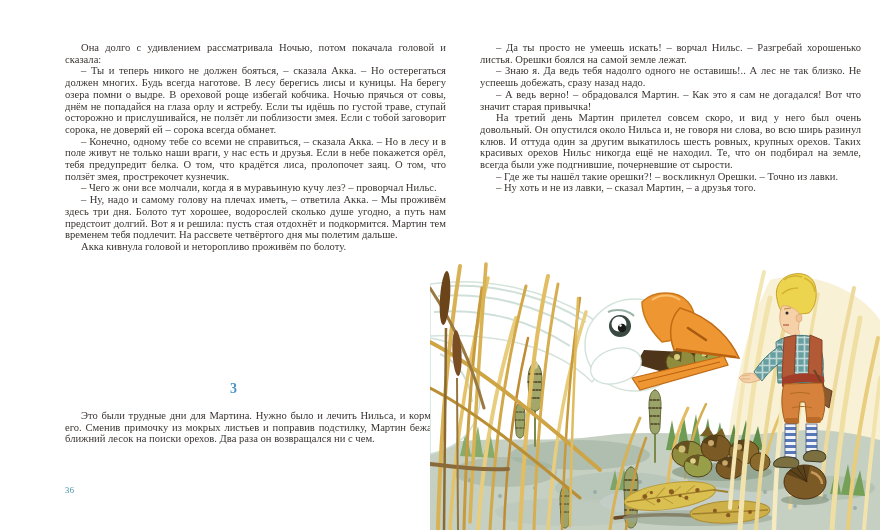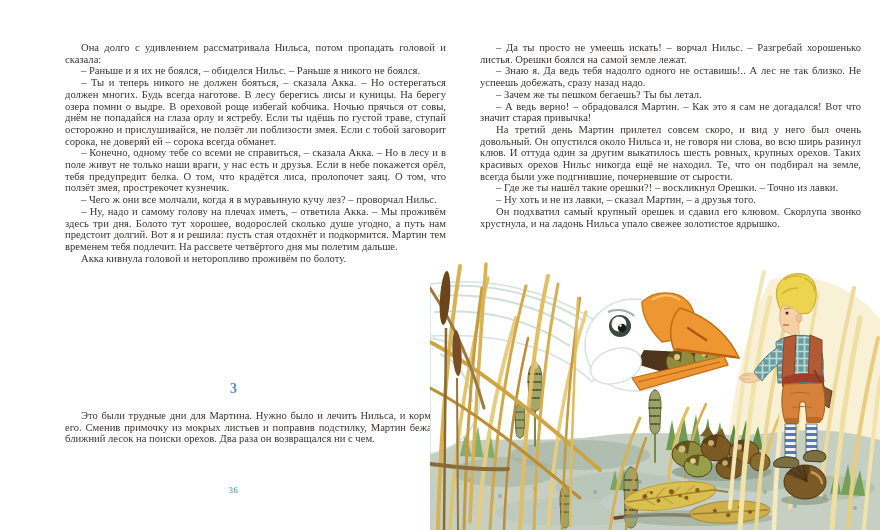--- a/index.html
+++ b/index.html
@@ -6,56 +6,53 @@
   .spread{position:relative;width:880px;height:530px;background:#ffffff;overflow:hidden;
           font-family:"Liberation Serif","DejaVu Serif",serif;}
   .text-block{position:absolute;width:381px;}
   .text-block p{margin:0;text-indent:16px;text-align:justify;
                 font-size:10.6px;line-height:11.7px;color:#3a3532;hyphens:auto;}
   #left-text{left:65px;top:42px;}
   #right-text{left:480px;top:42px;}
   #chapter-text{left:65px;top:410px;}
   .chapter-number{position:absolute;left:65px;top:381px;width:337px;text-align:center;
                   font-size:14px;font-weight:bold;color:#4a94c6;}
-  .page-number{position:absolute;left:65px;top:485px;width:337px;text-align:center;
+  .page-number{position:absolute;left:65px;top:485px;width:337px;text-align:left;
                font-size:8.5px;letter-spacing:.5px;color:#3a8c9e;}
   .illustration{position:absolute;left:430px;top:250px;width:450px;height:280px;}
 </style>
 </head>
 <body>
 
 <div class="spread">
 
   <div class="text-block" id="left-text">
-    <p>Она долго с удивлением рассматривала Нильса, потом пропадать головой и сказала:</p>
-    <p>– Раньше и я их не боялся, – обиделся Нильс. – Раньше я никого не боялся.</p>
+    <p>Она долго с удивлением рассматривала Ночью, потом покачала головой и сказала:</p>
     <p>– Ты и теперь никого не должен бояться, – сказала Акка. – Но остерегаться должен многих. Будь всегда наготове. В лесу берегись лисы и куницы. На берегу озера помни о выдре. В ореховой роще избегай кобчика. Ночью прячься от совы, днём не попадайся на глаза орлу и ястребу. Если ты идёшь по густой траве, ступай осторожно и прислушивайся, не ползёт ли поблизости змея. Если с тобой заговорит сорока, не доверяй ей – сорока всегда обманет.</p>
     <p>– Конечно, одному тебе со всеми не справиться, – сказала Акка. – Но в лесу и в поле живут не только наши враги, у нас есть и друзья. Если в небе покажется орёл, тебя предупредит белка. О том, что крадётся лиса, пролопочет заяц. О том, что ползёт змея, прострекочет кузнечик.</p>
     <p>– Чего ж они все молчали, когда я в муравьиную кучу лез? – проворчал Нильс.</p>
     <p>– Ну, надо и самому голову на плечах иметь, – ответила Акка. – Мы проживём здесь три дня. Болото тут хорошее, водорослей сколько душе угодно, а путь нам предстоит долгий. Вот я и решила: пусть стая отдохнёт и подкормится. Мартин тем временем тебя подлечит. На рассвете четвёртого дня мы полетим дальше.</p>
     <p>Акка кивнула головой и неторопливо проживём по болоту.</p>
   </div>
 
   <div class="chapter-number">3</div>
 
   <div class="text-block" id="chapter-text">
     <p>Это были трудные дни для Мартина. Нужно было и лечить Нильса, и кормить его. Сменив примочку из мокрых листьев и поправив подстилку, Мартин бежал в ближний лесок на поиски орехов. Два раза он возвращался ни с чем.</p>
   </div>
 
   <div class="page-number">36</div>
 
   <div class="text-block" id="right-text">
     <p>– Да ты просто не умеешь искать! – ворчал Нильс. – Разгребай хорошенько листья. Орешки боялся на самой земле лежат.</p>
     <p>– Знаю я. Да ведь тебя надолго одного не оставишь!.. А лес не так близко. Не успеешь добежать, сразу назад надо.</p>
-    <p>– Зачем же ты пешком бегаешь? Ты бы летал.</p>
     <p>– А ведь верно! – обрадовался Мартин. – Как это я сам не догадался! Вот что значит старая привычка!</p>
     <p>На третий день Мартин прилетел совсем скоро, и вид у него был очень довольный. Он опустился около Нильса и, не говоря ни слова, во всю ширь разинул клюв. И оттуда один за другим выкатилось шесть ровных, крупных орехов. Таких красивых орехов Нильс никогда ещё не находил. Те, что он подбирал на земле, всегда были уже подгнившие, почерневшие от сырости.</p>
     <p>– Где же ты нашёл такие орешки?! – воскликнул Орешки. – Точно из лавки.</p>
     <p>– Ну хоть и не из лавки, – сказал Мартин, – а друзья того.</p>
-    <p>Он подхватил самый крупный орешек и сдавил его клювом. Скорлупа звонко хрустнула, и на ладонь Нильса упало свежее золотистое ядрышко.</p>
   </div>
 
   <svg class="illustration" viewBox="0 0 450 280">
     <defs>
       <pattern id="check" width="7" height="7" patternUnits="userSpaceOnUse">
         <rect width="7" height="7" fill="#68a0a2"></rect>
         <path d="M0,3.5 H7 M3.5,0 V7" stroke="#e8f0ee" stroke-width="1.6" opacity="0.7"></path>
       </pattern>
       <pattern id="stripes" width="6" height="6" patternUnits="userSpaceOnUse">
         <rect width="6" height="6" fill="#f2f4f8"></rect>

